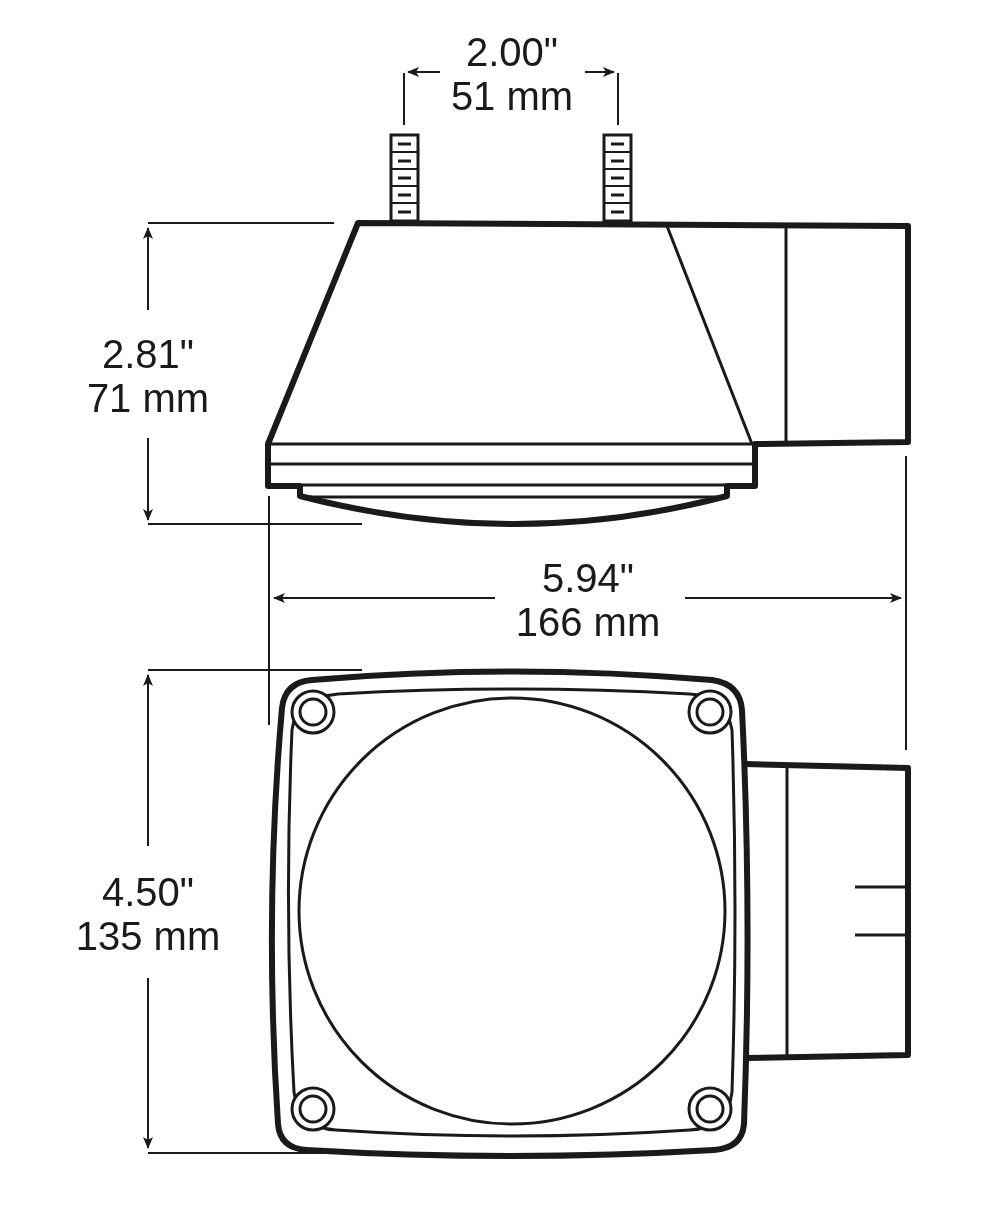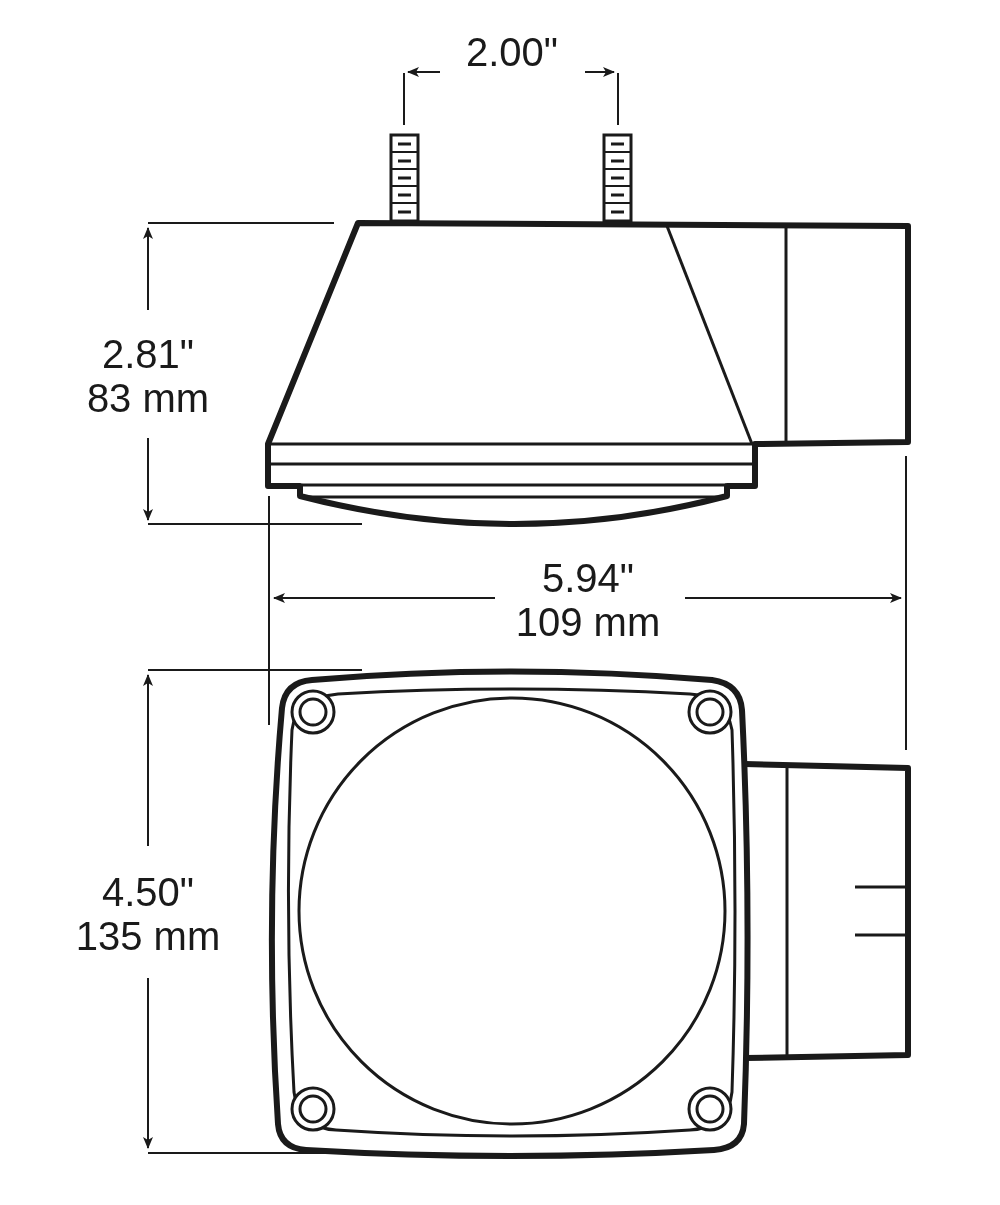--- a/index.html
+++ b/index.html
@@ -112,28 +112,29 @@
     <circle cx="710" cy="712" r="13" fill="#fff" stroke="#1a1a1a" stroke-width="3"></circle>
     <circle cx="313" cy="1109" r="21" fill="#fff" stroke="#1a1a1a" stroke-width="3"></circle>
     <circle cx="313" cy="1109" r="13" fill="#fff" stroke="#1a1a1a" stroke-width="3"></circle>
     <circle cx="710" cy="1109" r="21" fill="#fff" stroke="#1a1a1a" stroke-width="3"></circle>
     <circle cx="710" cy="1109" r="13" fill="#fff" stroke="#1a1a1a" stroke-width="3"></circle>
   </g>
 </svg>
 
 <div class="dim-label" style="left:412px; top:30px; width:200px;">
   <div>2.00"</div>
+  <div>51 mm</div>
 </div>
 
 <div class="dim-label" style="left:48px; top:332px; width:200px;">
   <div>2.81"</div>
-  <div>83 mm</div>
+  <div>71 mm</div>
 </div>
 
 <div class="dim-label" style="left:488px; top:556px; width:200px;">
   <div>5.94"</div>
-  <div>109 mm</div>
+  <div>166 mm</div>
 </div>
 
 <div class="dim-label" style="left:48px; top:870px; width:200px;">
   <div>4.50"</div>
   <div>135 mm</div>
 </div>
 
 </body></html>

